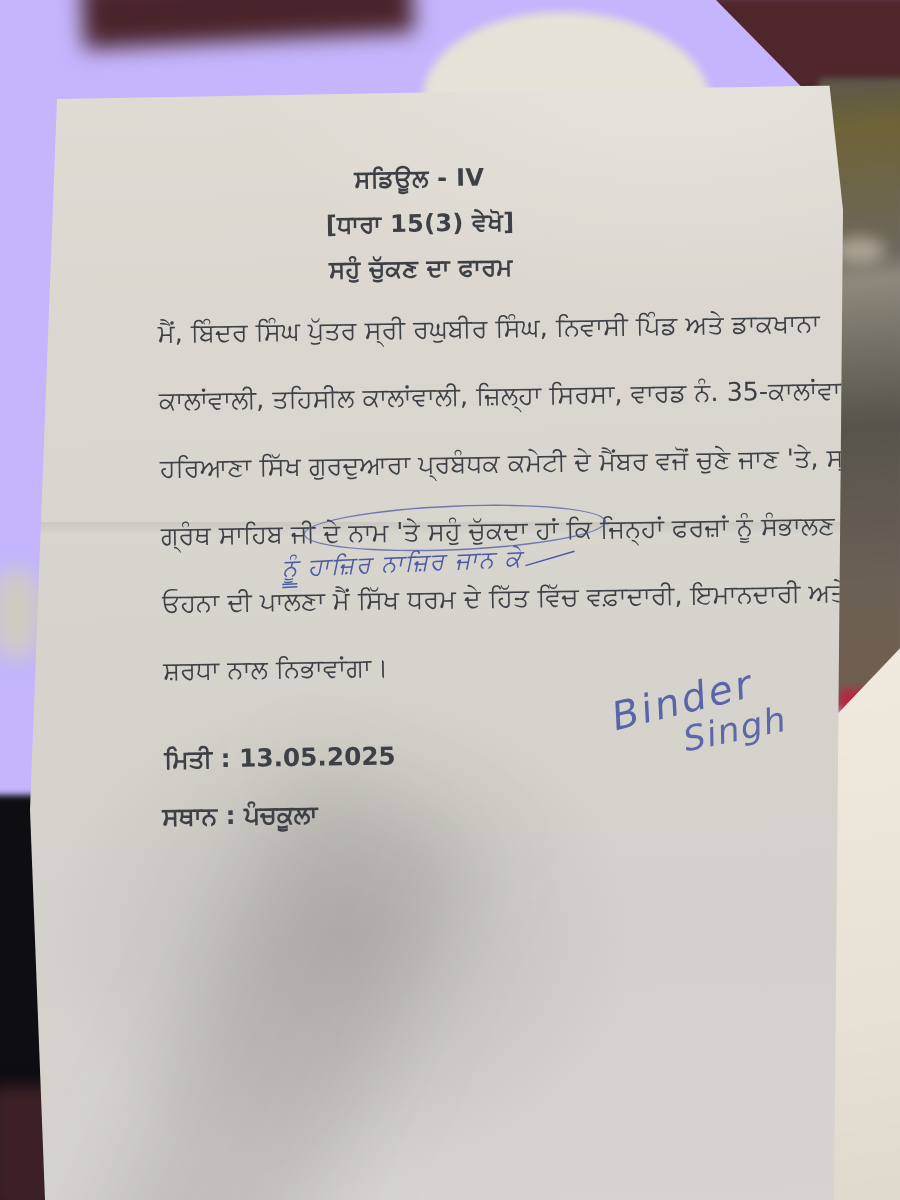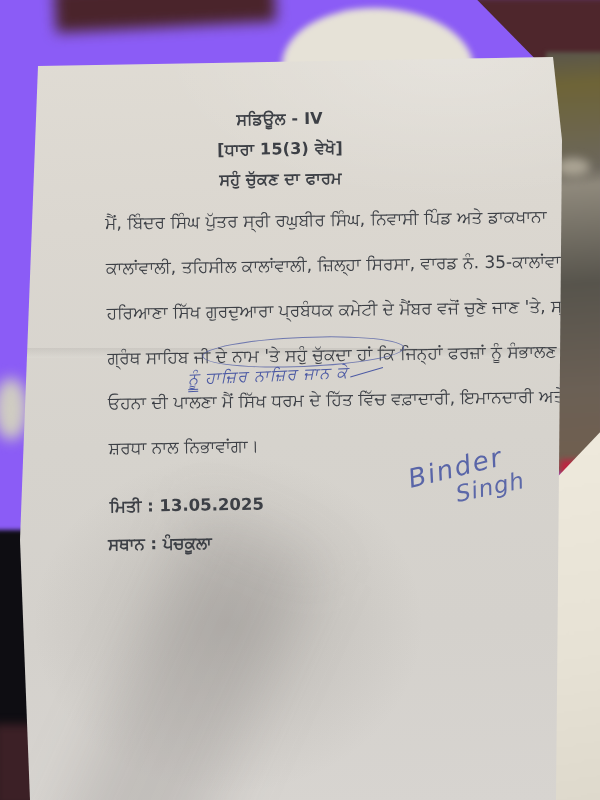--- a/index.html
+++ b/index.html
@@ -1,19 +1,19 @@
 <!DOCTYPE html>
 <html><head>
 <meta charset="utf-8">
 <style>
   html,body{margin:0;padding:0;background:#000;}
   #stage{
     position:relative;width:600px;height:800px;overflow:hidden;
     font-family:"DejaVu Sans",sans-serif;
-    background:#8b5cf6;
+    background:#c4b5fd;
   }
   
   .bg-piece{position:absolute;}
   .bg-maroon-tl{left:55px;top:-18px;width:220px;height:45px;background:#4a242b;transform:rotate(-3deg);filter:blur(7px);}
   .bg-maroon-tr{left:440px;top:-5px;width:180px;height:150px;background:#4e262c;clip-path:polygon(18% 0,100% 0,100% 100%);filter:blur(4px);}
   .bg-cloth{left:282px;top:8px;width:192px;height:120px;background:#e6e2d7;border-radius:48% 52% 40% 40%;filter:blur(3px);}
   .bg-marble{left:546px;top:52px;width:58px;height:420px;filter:blur(2px);
     background:linear-gradient(176deg,#5a564c 0%,#6e6437 8%,#6c675c 28%,#8f897c 32%,#57544c 55%,#6b6055 80%,#715f4e 100%);}
   .bg-marble-glint{left:556px;top:158px;width:34px;height:18px;background:#aba494;border-radius:50%;filter:blur(5px);}
   .bg-red{left:560px;top:460px;width:44px;height:62px;background:#c02340;filter:blur(3px);}

